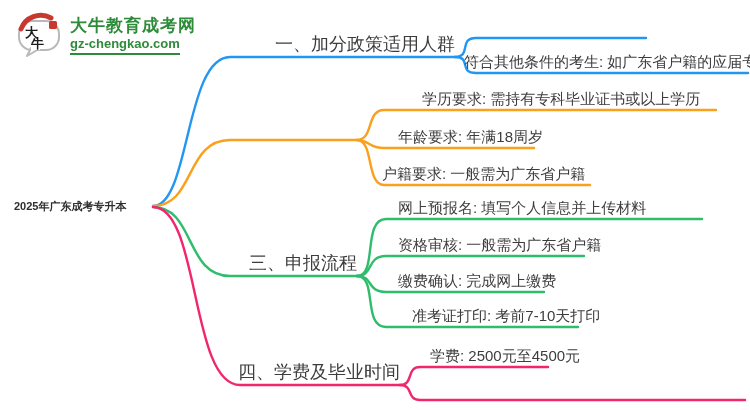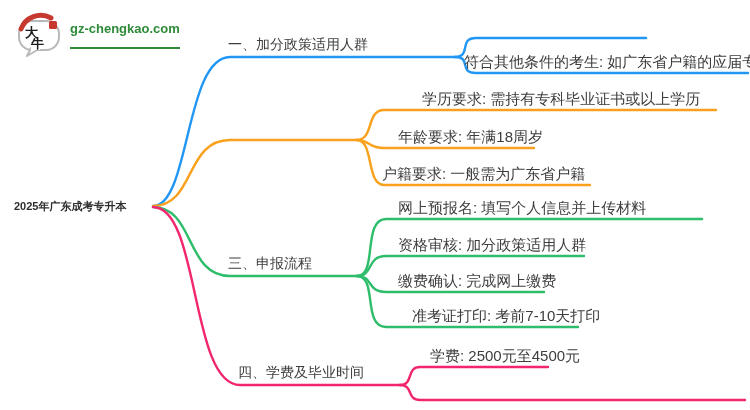--- a/index.html
+++ b/index.html
@@ -6,28 +6,28 @@
   #stage{
     position:relative;width:750px;height:410px;background:#ffffff;overflow:hidden;
     font-family:"Liberation Sans","DejaVu Sans",sans-serif;
   }
   #wires{position:absolute;left:0;top:0;width:750px;height:410px;}
   #wires path{fill:none;stroke-width:2.4;stroke-linecap:round;}
   .node{
     position:absolute;color:#3d3d3d;white-space:nowrap;line-height:20px;
   }
   .root-node{font-size:11px;font-weight:600;color:#2e2e2e;}
-  .branch-label{font-size:14px;text-align:left;}
+  .branch-label{font-size:18px;text-align:right;}
   .leaf-label{font-size:15px;}
   
   .logo{position:absolute;left:16px;top:12px;display:flex;align-items:center;gap:8px;cursor:pointer;}
   .logo-text{display:flex;flex-direction:column;justify-content:center;}
   .site-name{font-size:17px;font-weight:bold;color:#2e8b3a;letter-spacing:1px;line-height:20px;}
   .site-url{font-size:13px;font-weight:bold;color:#2e8b3a;line-height:16px;
-    border-bottom:2px solid #2e8b3a;padding-bottom:10px;align-self:flex-start;}
+    border-bottom:2px solid #2e8b3a;padding-bottom:1px;align-self:flex-start;}
 </style>
 </head>
 <body>
 
 <div id="stage">
 
   <svg id="wires" viewBox="0 0 750 410">
 
     <path d="M153,206 C190,206 185,57 230,57 H455" stroke="#2196F3"></path>
     <path d="M455,57 C472,57 458,38 476,38 H646" stroke="#2196F3"></path>
@@ -53,36 +53,37 @@
     <svg width="46" height="46" viewBox="0 0 46 46">
       <rect x="3" y="9" width="40" height="29" rx="13" fill="#ffffff" stroke="#b9b9b9" stroke-width="2"></rect>
       <path d="M15,36 L11,44 L23,37 Z" fill="#ffffff" stroke="#b9b9b9" stroke-width="2" stroke-linejoin="round"></path>
       <rect x="15" y="35" width="9" height="3" fill="#ffffff"></rect>
       <path d="M5,17 A21,21 0 0 1 35,6" stroke="#c7382e" stroke-width="5" fill="none" stroke-linecap="round"></path>
       <rect x="33" y="9" width="8" height="8" rx="1.5" fill="#c7382e"></rect>
       <text x="9" y="25" font-size="13" font-weight="bold" fill="#1c1c1c">大</text>
       <text x="15" y="36" font-size="13" font-weight="bold" fill="#1c1c1c">牛</text>
     </svg>
     <div class="logo-text">
+      <span class="site-name">大牛教育成考网</span>
       <span class="site-url">gz-chengkao.com</span>
     </div>
   </div>
 
   <div class="node root-node" style="left:14px;top:196px;">2025年广东成考专升本</div>
 
   <div class="node branch-label" style="left:228px;top:34px;width:227px;">一、加分政策适用人群</div>
   <div class="node branch-label" style="left:228px;top:253px;width:129px;">三、申报流程</div>
   <div class="node branch-label" style="left:238px;top:362px;width:162px;">四、学费及毕业时间</div>
 
   <div class="node leaf-label" style="left:464px;top:52px;">符合其他条件的考生: 如广东省户籍的应届专科毕业生</div>
 
   <div class="node leaf-label" style="left:398px;top:89px;margin-left:24px;">学历要求: 需持有专科毕业证书或以上学历</div>
   <div class="node leaf-label" style="left:398px;top:127px;">年龄要求: 年满18周岁</div>
   <div class="node leaf-label" style="left:382px;top:164px;">户籍要求: 一般需为广东省户籍</div>
 
   <div class="node leaf-label" style="left:398px;top:198px;">网上预报名: 填写个人信息并上传材料</div>
-  <div class="node leaf-label" style="left:398px;top:235px;">资格审核: 加分政策适用人群</div>
+  <div class="node leaf-label" style="left:398px;top:235px;">资格审核: 一般需为广东省户籍</div>
   <div class="node leaf-label" style="left:398px;top:271px;">缴费确认: 完成网上缴费</div>
   <div class="node leaf-label" style="left:412px;top:306px;">准考证打印: 考前7-10天打印</div>
 
   <div class="node leaf-label" style="left:430px;top:346px;">学费: 2500元至4500元</div>
 
 </div>
 
 </body></html>

